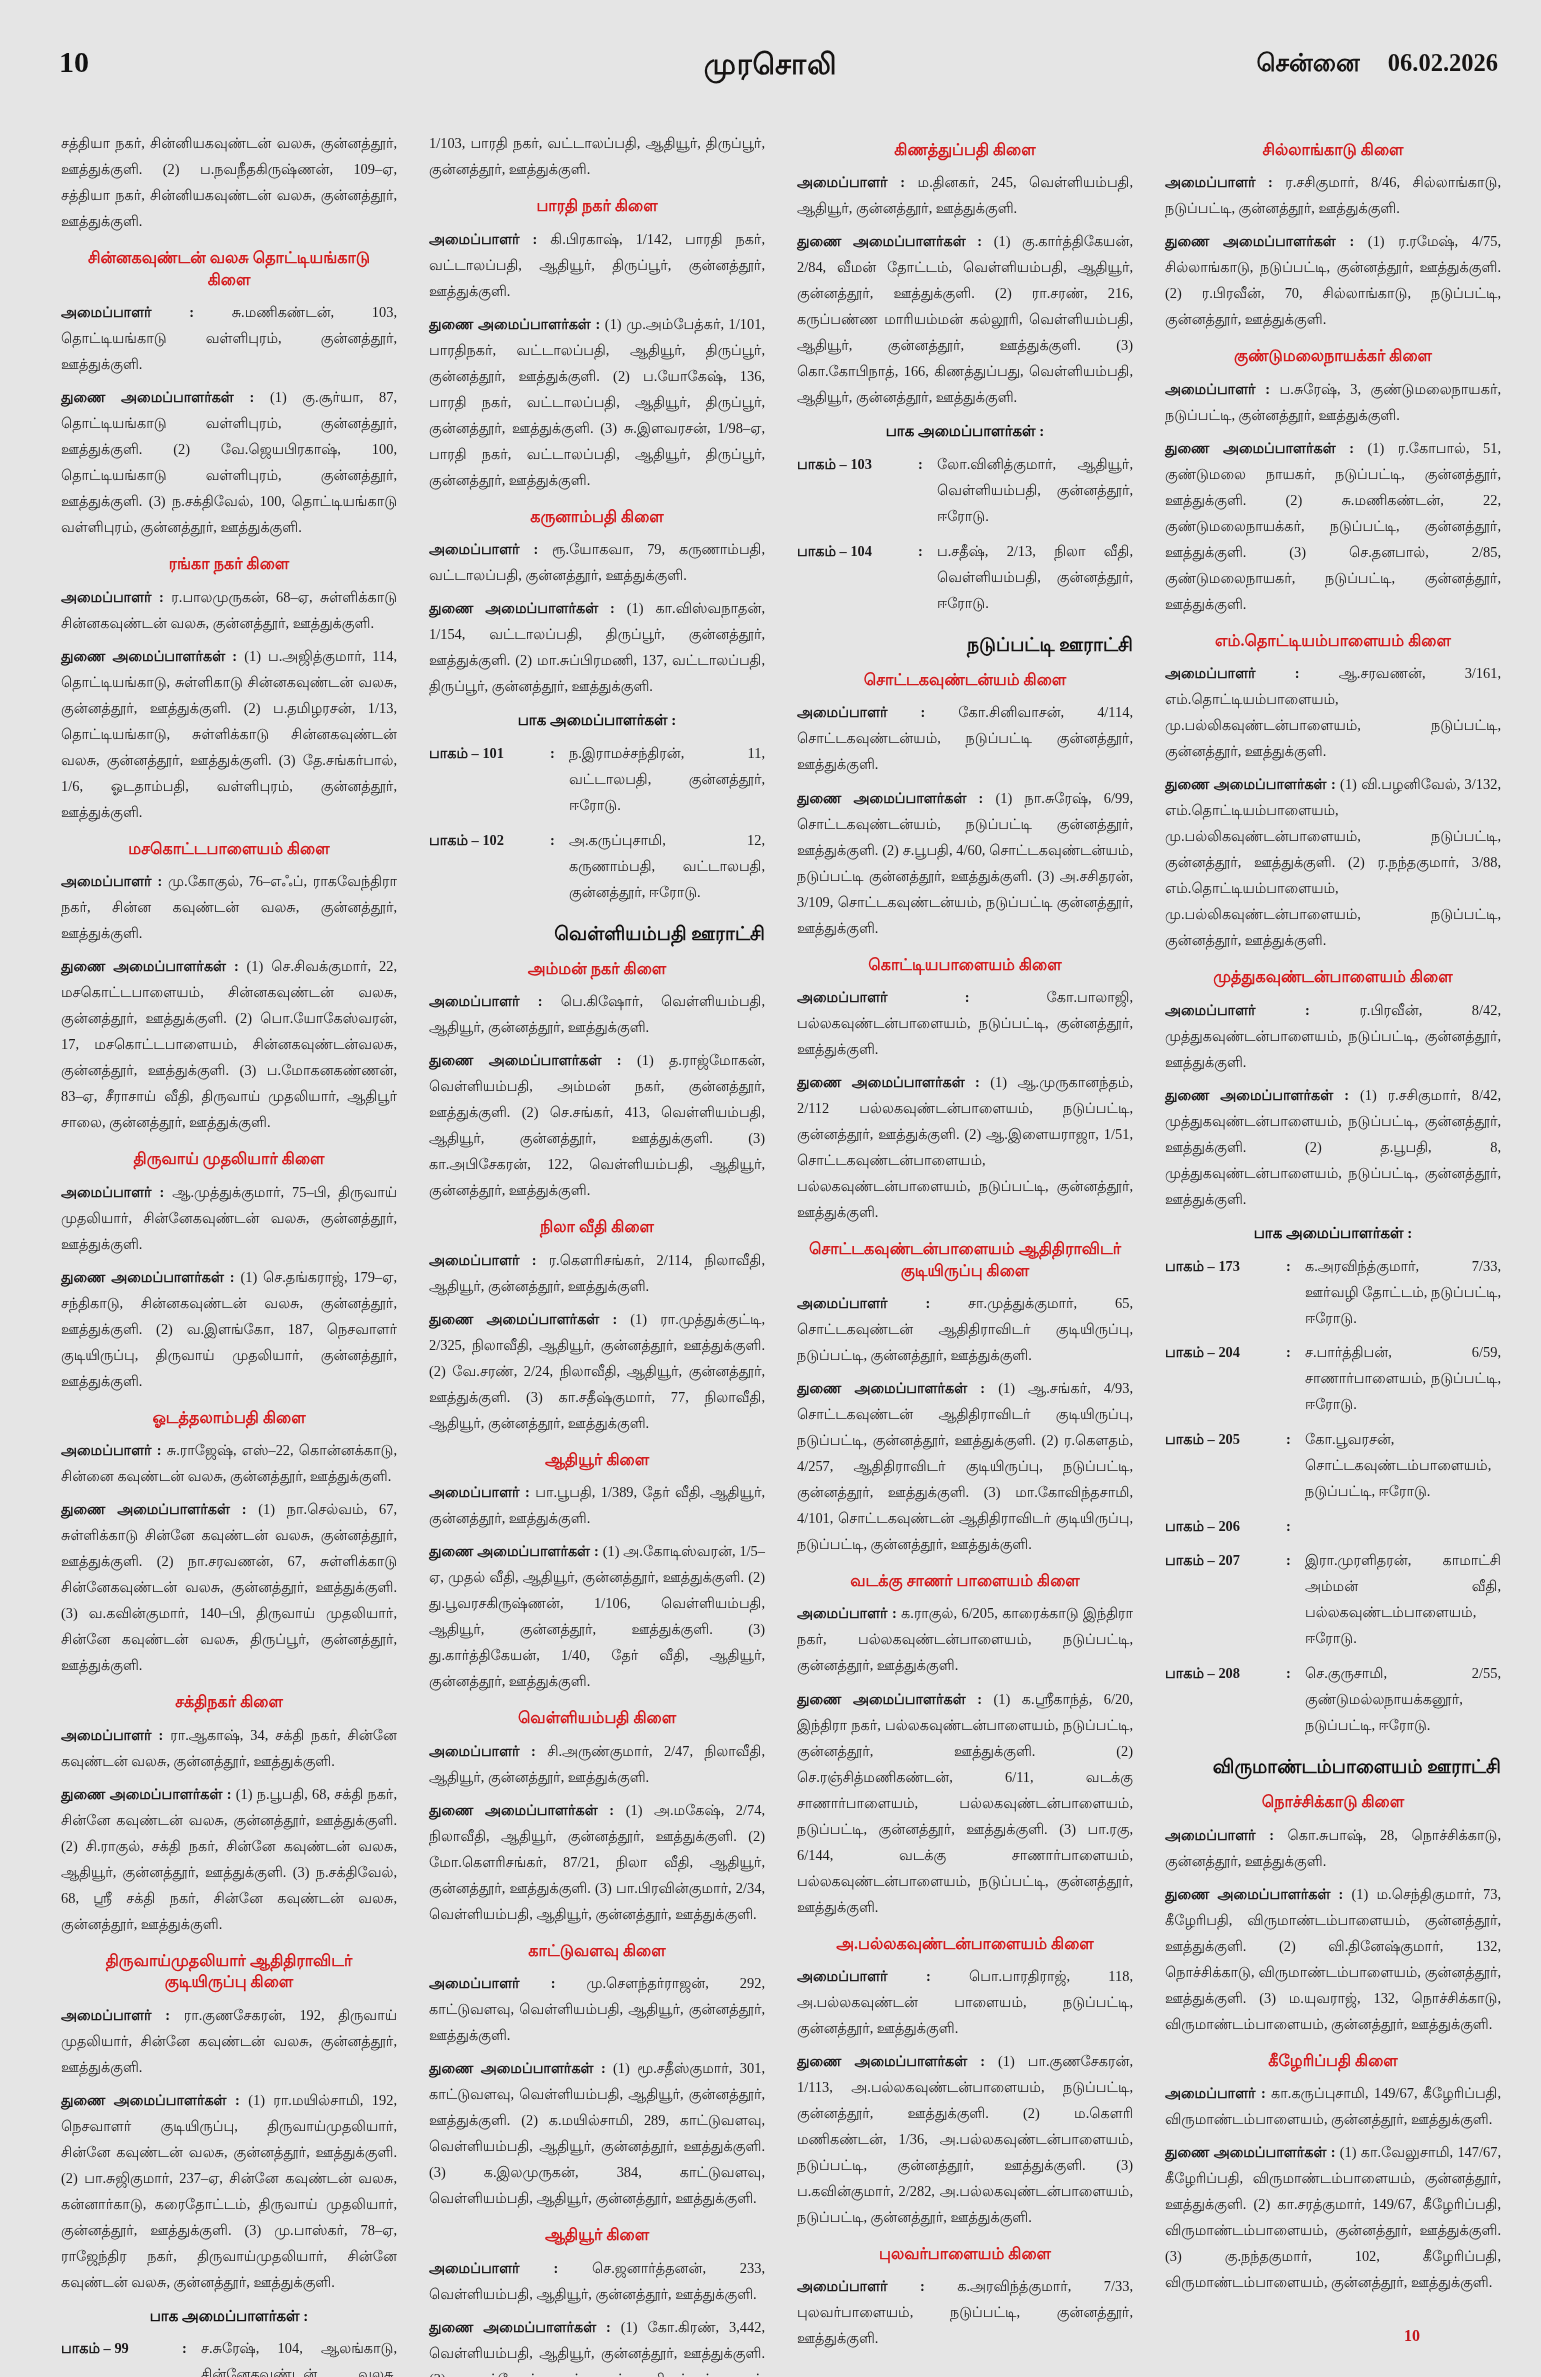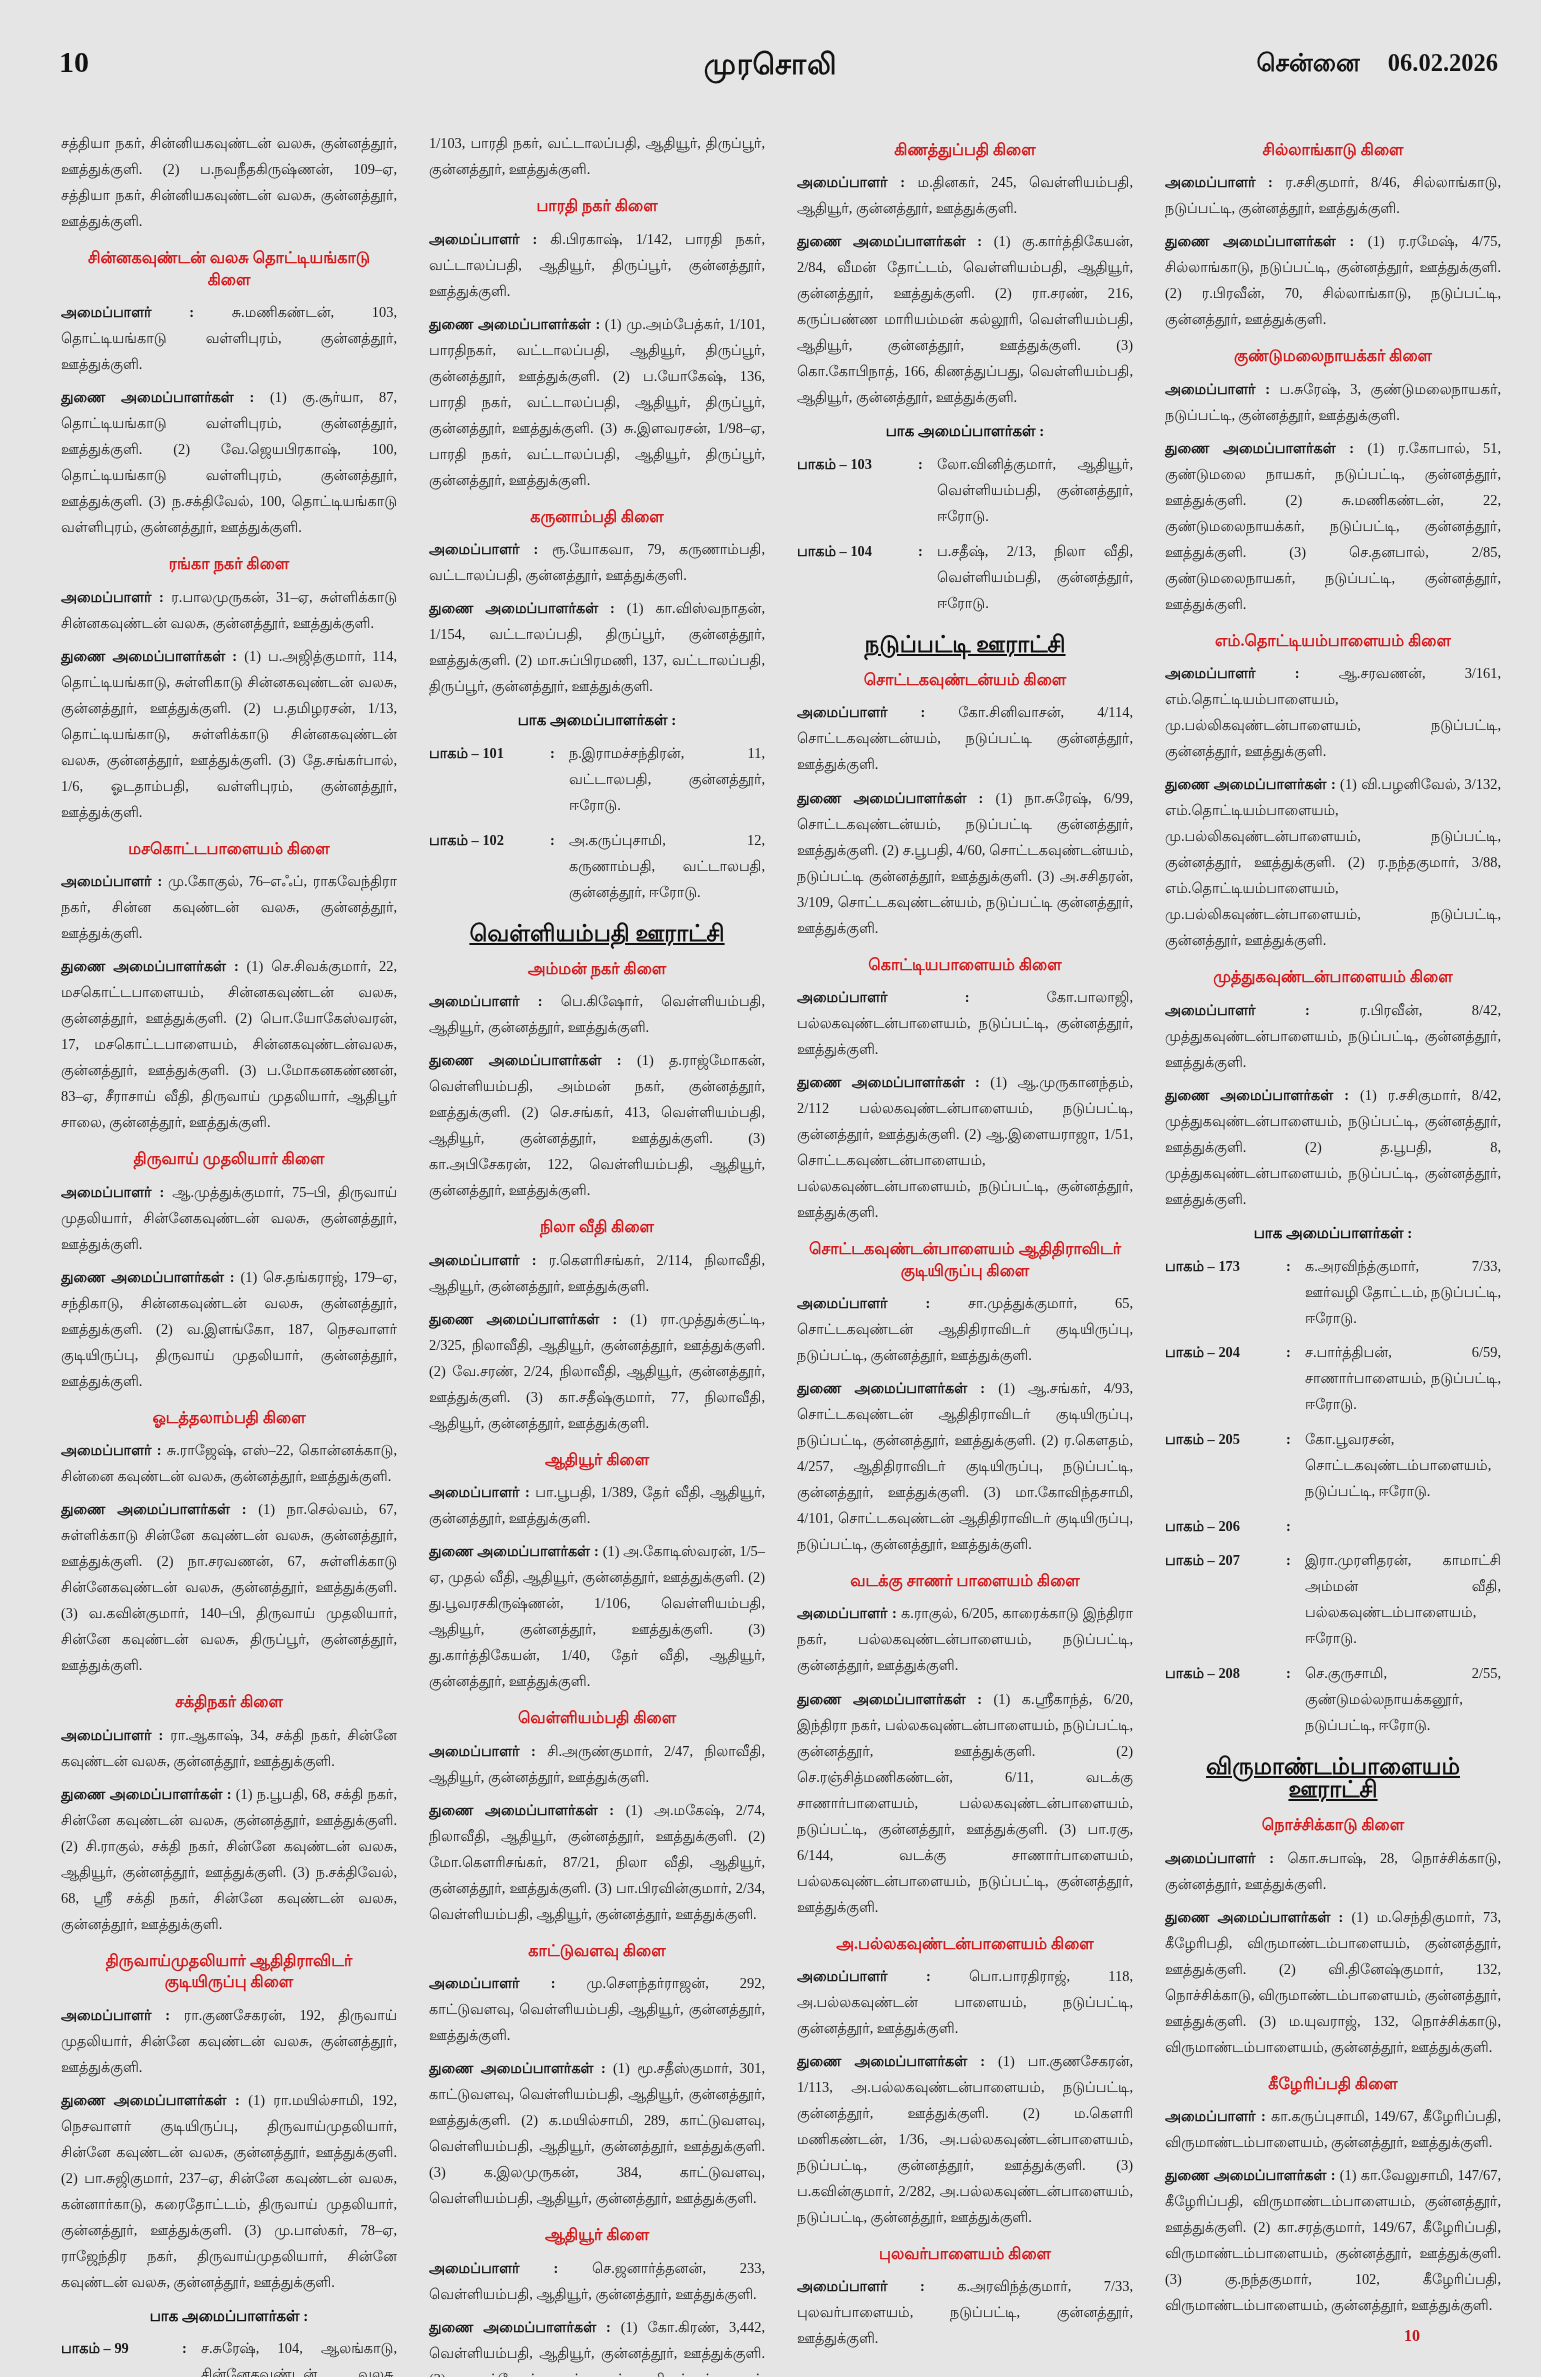--- a/index.html
+++ b/index.html
@@ -10,21 +10,21 @@
   .hdr .pno{position:absolute;left:59px;top:0;font-size:30px;font-weight:bold;color:#111;}
   .hdr .mast{position:absolute;left:50%;transform:translateX(-50%);top:2.9px;font-size:29px;font-weight:bold;color:#161413;letter-spacing:0.7px;}
   .hdr .ed{position:absolute;right:43px;top:4.3px;font-size:24.5px;font-weight:bold;color:#161413;}
   .hdr .ed span{margin-left:28px;}
   
   .cols{position:absolute;top:126px;left:61px;width:1439px;display:flex;gap:32px;align-items:flex-start;}
   .col{width:336px;flex:0 0 336px;}
   .para,.cont{font-size:14.4px;line-height:26px;text-align:justify;margin:4.3px 0 7.2px;}
   .para b,.cont b{font-weight:bold;}
   .h{color:#d31b1d;font-weight:bold;text-align:center;font-size:16px;line-height:21.6px;margin:13px 4.3px 8.7px;}
-  .big{color:#121010;font-weight:bold;text-align:center;font-size:23px;line-height:23px;margin:17.3px 0 10px;text-decoration:underline;}
+  .big{color:#121010;font-weight:bold;text-align:right;font-size:19px;line-height:23px;margin:17.3px 0 10px;}
   .sub{color:#121010;font-weight:bold;text-align:center;font-size:15px;margin:13px 0 8.7px;}
   .part{display:flex;font-size:14.4px;line-height:26px;margin:5.8px 0 8.7px;}
   .part .lbl{flex:0 0 121px;font-weight:bold;}
   .part .cln{flex:0 0 19px;font-weight:bold;}
   .part .txt{flex:1;text-align:justify;}
   .foot{position:absolute;right:121px;bottom:32px;font-size:16px;font-weight:bold;color:#c4161c;}
 </style>
 </head>
 <body>
 
@@ -35,21 +35,21 @@
     <div class="ed"><span>சென்னை</span><span>06.02.2026</span></div>
   </div>
 
   <div class="cols" id="cols">
       <div class="col">
         <div class="cont">சத்தியா நகர், சின்னியகவுண்டன் வலசு, குன்னத்தூர், ஊத்துக்குளி. (2) ப.நவநீதகிருஷ்ணன், 109–ஏ, சத்தியா நகர், சின்னியகவுண்டன் வலசு, குன்னத்தூர், ஊத்துக்குளி.</div>
         <div class="h">சின்னகவுண்டன் வலசு தொட்டியங்காடு கிளை</div>
         <div class="para"><b>அமைப்பாளர் : </b><span>சு.மணிகண்டன், 103, தொட்டியங்காடு வள்ளிபுரம், குன்னத்தூர், ஊத்துக்குளி.</span></div>
         <div class="para"><b>துணை அமைப்பாளர்கள் : </b><span>(1) கு.சூர்யா, 87, தொட்டியங்காடு வள்ளிபுரம், குன்னத்தூர், ஊத்துக்குளி. (2) வே.ஜெயபிரகாஷ், 100, தொட்டியங்காடு வள்ளிபுரம், குன்னத்தூர், ஊத்துக்குளி. (3) ந.சக்திவேல், 100, தொட்டியங்காடு வள்ளிபுரம், குன்னத்தூர், ஊத்துக்குளி.</span></div>
         <div class="h">ரங்கா நகர் கிளை</div>
-        <div class="para"><b>அமைப்பாளர் : </b><span>ர.பாலமுருகன், 31–ஏ, சுள்ளிக்காடு சின்னகவுண்டன் வலசு, குன்னத்தூர், ஊத்துக்குளி.</span></div>
+        <div class="para"><b>அமைப்பாளர் : </b><span>ர.பாலமுருகன், 68–ஏ, சுள்ளிக்காடு சின்னகவுண்டன் வலசு, குன்னத்தூர், ஊத்துக்குளி.</span></div>
         <div class="para"><b>துணை அமைப்பாளர்கள் : </b><span>(1) ப.அஜித்குமார், 114, தொட்டியங்காடு, சுள்ளிகாடு சின்னகவுண்டன் வலசு, குன்னத்தூர், ஊத்துக்குளி. (2) ப.தமிழரசன், 1/13, தொட்டியங்காடு, சுள்ளிக்காடு சின்னகவுண்டன் வலசு, குன்னத்தூர், ஊத்துக்குளி. (3) தே.சங்கர்பால், 1/6, ஓடதாம்பதி, வள்ளிபுரம், குன்னத்தூர், ஊத்துக்குளி.</span></div>
         <div class="h">மசகொட்டபாளையம் கிளை</div>
         <div class="para"><b>அமைப்பாளர் : </b><span>மு.கோகுல், 76–எஃப், ராகவேந்திரா நகர், சின்ன கவுண்டன் வலசு, குன்னத்தூர், ஊத்துக்குளி.</span></div>
         <div class="para"><b>துணை அமைப்பாளர்கள் : </b><span>(1) செ.சிவக்குமார், 22, மசகொட்டபாளையம், சின்னகவுண்டன் வலசு, குன்னத்தூர், ஊத்துக்குளி. (2) பொ.யோகேஸ்வரன், 17, மசகொட்டபாளையம், சின்னகவுண்டன்வலசு, குன்னத்தூர், ஊத்துக்குளி. (3) ப.மோகனகண்ணன், 83–ஏ, சீராசாய் வீதி, திருவாய் முதலியார், ஆதிபூர் சாலை, குன்னத்தூர், ஊத்துக்குளி.</span></div>
         <div class="h">திருவாய் முதலியார் கிளை</div>
         <div class="para"><b>அமைப்பாளர் : </b><span>ஆ.முத்துக்குமார், 75–பி, திருவாய் முதலியார், சின்னேகவுண்டன் வலசு, குன்னத்தூர், ஊத்துக்குளி.</span></div>
         <div class="para"><b>துணை அமைப்பாளர்கள் : </b><span>(1) செ.தங்கராஜ், 179–ஏ, சந்திகாடு, சின்னகவுண்டன் வலசு, குன்னத்தூர், ஊத்துக்குளி. (2) வ.இளங்கோ, 187, நெசவாளர் குடியிருப்பு, திருவாய் முதலியார், குன்னத்தூர், ஊத்துக்குளி.</span></div>
         <div class="h">ஓடத்தலாம்பதி கிளை</div>
         <div class="para"><b>அமைப்பாளர் : </b><span>சு.ராஜேஷ், எஸ்–22, கொன்னக்காடு, சின்னை கவுண்டன் வலசு, குன்னத்தூர், ஊத்துக்குளி.</span></div>
         <div class="para"><b>துணை அமைப்பாளர்கள் : </b><span>(1) நா.செல்வம், 67, சுள்ளிக்காடு சின்னே கவுண்டன் வலசு, குன்னத்தூர், ஊத்துக்குளி. (2) நா.சரவணன், 67, சுள்ளிக்காடு சின்னேகவுண்டன் வலசு, குன்னத்தூர், ஊத்துக்குளி. (3) வ.கவின்குமார், 140–பி, திருவாய் முதலியார், சின்னே கவுண்டன் வலசு, திருப்பூர், குன்னத்தூர், ஊத்துக்குளி.</span></div>

